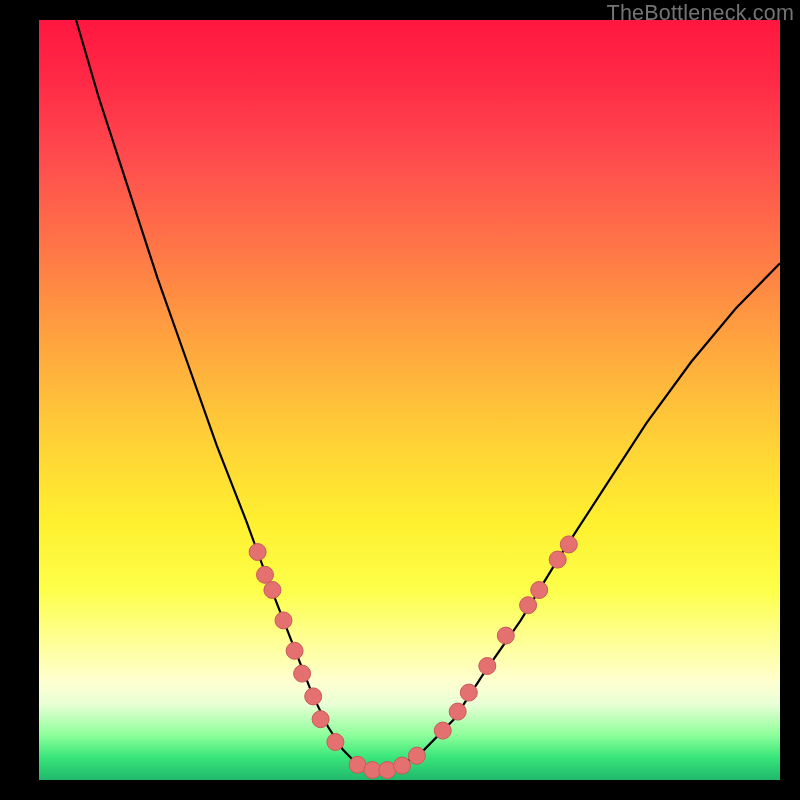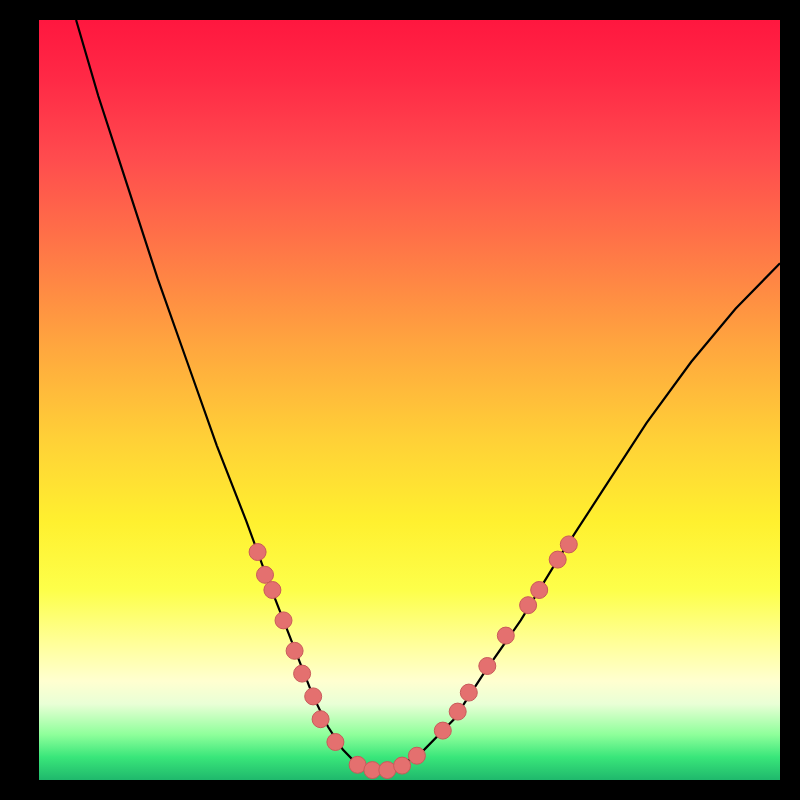--- a/index.html
+++ b/index.html
@@ -60,20 +60,21 @@
     top: 0;
     width: 741px;
     height: 760px;
     overflow: visible;
   }
 </style>
 </head>
 <body>
 
 <div class="frame">
+  <div class="watermark">TheBottleneck.com</div>
 
   <div class="plot-area">
     <svg class="curve" viewBox="0 0 741 760" preserveAspectRatio="none">
       <path id="curve-path" fill="none" stroke="#000000" stroke-width="2.2" d="M37.1 0.0 L59.3 76.0 L88.9 167.2 L118.6 258.4 L148.2 342.0 L177.8 425.6 L207.5 501.6 L229.7 562.4 L244.5 600.4 L259.3 638.4 L274.2 676.4 L289.0 706.8 L303.8 729.6 L318.6 744.8 L333.4 752.4 L348.3 752.4 L363.1 744.8 L385.3 729.6 L415.0 699.2 L444.6 653.6 L481.7 600.4 L518.7 539.6 L563.2 471.2 L607.6 402.8 L652.1 342.0 L696.5 288.8 L741.0 243.2"></path>
       <g id="dots">
           <circle cx="218.6" cy="532.0" r="8.5" fill="#e4706f" stroke="#c95a5a" stroke-width="1"></circle>
           <circle cx="226.0" cy="554.8" r="8.5" fill="#e4706f" stroke="#c95a5a" stroke-width="1"></circle>
           <circle cx="233.4" cy="570.0" r="8.5" fill="#e4706f" stroke="#c95a5a" stroke-width="1"></circle>
           <circle cx="244.5" cy="600.4" r="8.5" fill="#e4706f" stroke="#c95a5a" stroke-width="1"></circle>
           <circle cx="255.6" cy="630.8" r="8.5" fill="#e4706f" stroke="#c95a5a" stroke-width="1"></circle>

